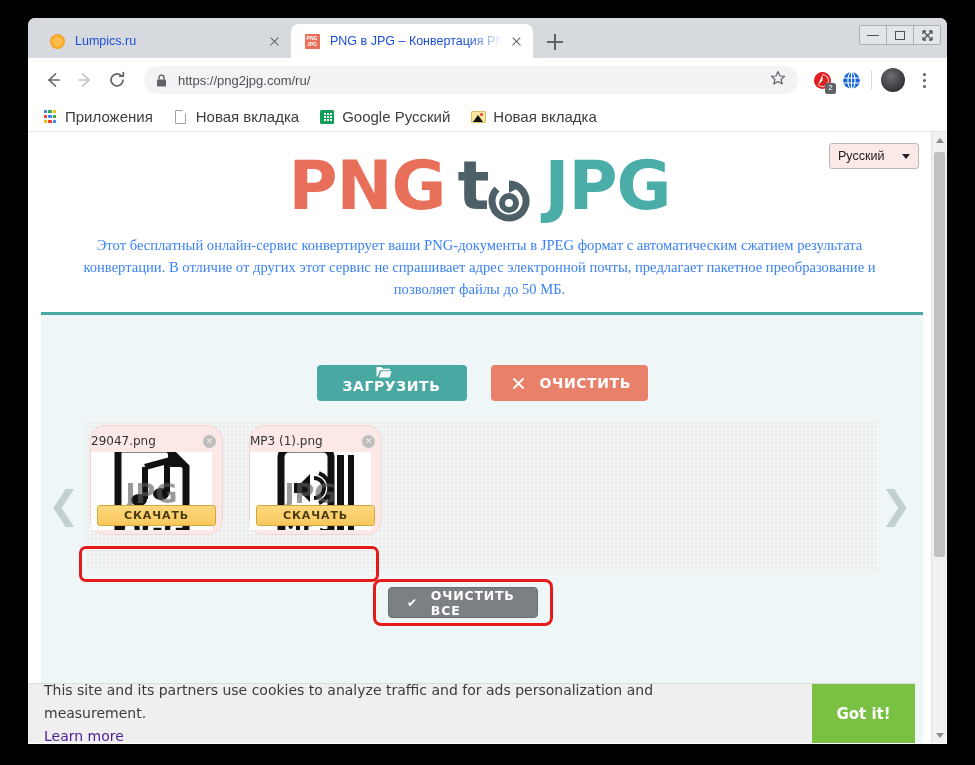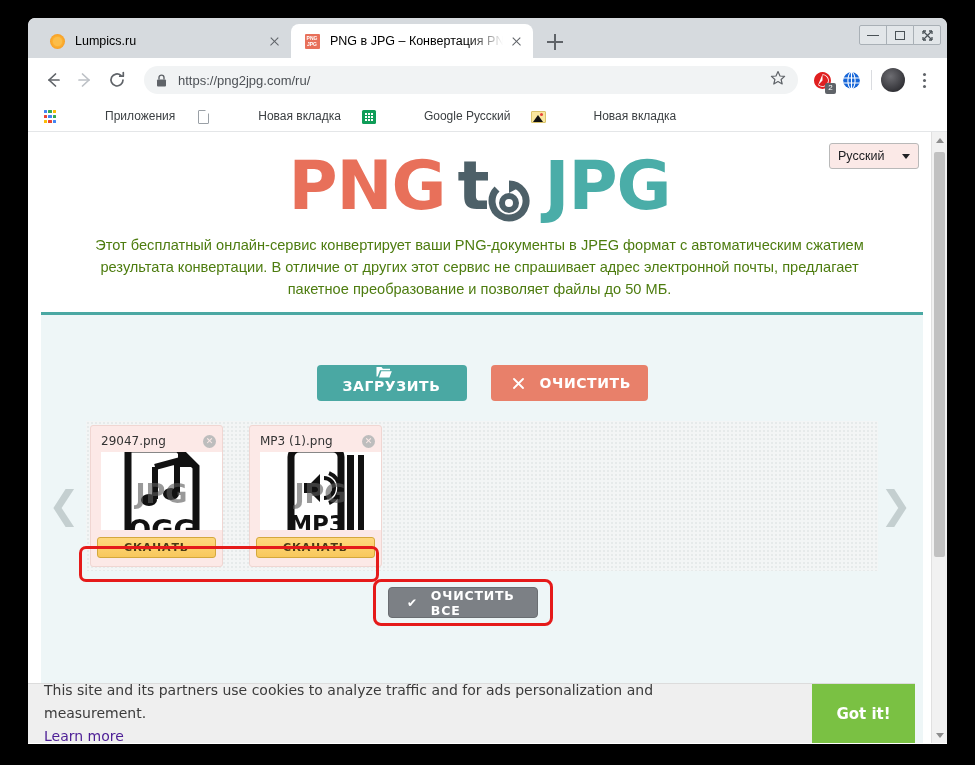--- a/index.html
+++ b/index.html
@@ -64,21 +64,21 @@
     display: flex; flex-direction: column;
     align-items: center; justify-content: center;
     border-radius: 1px;
     color: #fff;
     font-size: 5px; font-weight: bold; line-height: 6px;
     font-family: "Liberation Sans", sans-serif;
   }
   .tab-title {
     flex: 1 1 auto;
     font-size: 12.5px;
-    color: #000000;
+    color: #1d4ed8;
     white-space: nowrap;
     overflow: hidden;
     -webkit-mask-image: linear-gradient(to right, #000 80%, transparent 100%);
     mask-image: linear-gradient(to right, #000 80%, transparent 100%);
   }
   .tab-close {
     width: 17px; height: 17px; flex: 0 0 17px;
     margin-left: 5px;
     position: relative;
     cursor: pointer;
@@ -182,24 +182,24 @@
 
   
   #bookmarks {
     height: 30px;
     background: #ffffff;
     border-bottom: 1px solid #e4e6e8;
     display: flex; align-items: center;
     padding: 0 14px;
   }
   .bm {
-    display: flex; 
+    display: flex; align-items: center;
     margin-right: 20px;
-    font-size: 12px; color: #3c4043;
-    cursor: pointer; white-space: nowrap; gap: 40px;
+    font-size: 15px; color: #3c4043;
+    cursor: pointer; white-space: nowrap;
   }
   .bm-ico { width: 16px; height: 16px; margin-right: 7px; flex:0 0 16px;
             display:flex; align-items:center; justify-content:center; }
   .apps-grid {
     width: 13px; height: 13px;
     display: grid; grid-template-columns: repeat(3,1fr);
     grid-template-rows: repeat(3,1fr); gap: 1.5px;
   }
   .apps-grid i { display:block; border-radius:0.5px; }
   .page-ico {
@@ -283,22 +283,22 @@
   #logo-arrow {
     width: 44px; height: 44px; margin: 6px 0 0 -4px;
     position: relative;
   }
 
   
   #intro {
     position: absolute; left: 40px; right: 40px; top: 102px;
     text-align: center;
     font-size: 14.6px; line-height: 22px;
-    color: #4d7c0f;
-    font-family: Liberation Sans, sans-serif;
+    color: #3b82f6;
+    font-family: Liberation Serif, serif;
   }
 
   #divider {
     position: absolute; left: 13px; right: 8px; top: 180px;
     height: 3px; background: #4aa8a3;
   }
 
   #app-area {
     position: absolute; left: 13px; right: 8px; top: 183px; bottom: 0;
     background: #eef6f7;
@@ -339,25 +339,25 @@
     color: #c4cfd0; font-size: 38px; line-height: 1;
     cursor: pointer; user-select: none;
     font-family: "DejaVu Sans", sans-serif;
   }
   #arrow-left  { left: 8px; }
   #arrow-right { right: 12px; }
 
   .file-card {
     position: absolute;
     top: 4px;
-    width: 133px; height: 142px;
+    width: 133px; height: 110px;
     background: #fce9e7;
     border: 1px solid #f0d6d2;
-    border-radius: 3px;
-    padding: 5px 6px 0 10px;
+    border-radius: 15px;
+    padding: 5px 6px 0 0;
   }
   .fc-head {
     display: flex; align-items: center; justify-content: space-between;
     height: 20px;
   }
   .fc-name { font-size: 12px; color: #333; white-space: nowrap; overflow: hidden;
              font-family: "DejaVu Sans", sans-serif; }
   .fc-x {
     width: 13px; height: 13px; border-radius: 50%;
     background: #bdbdbd; color: #fce9e7;

